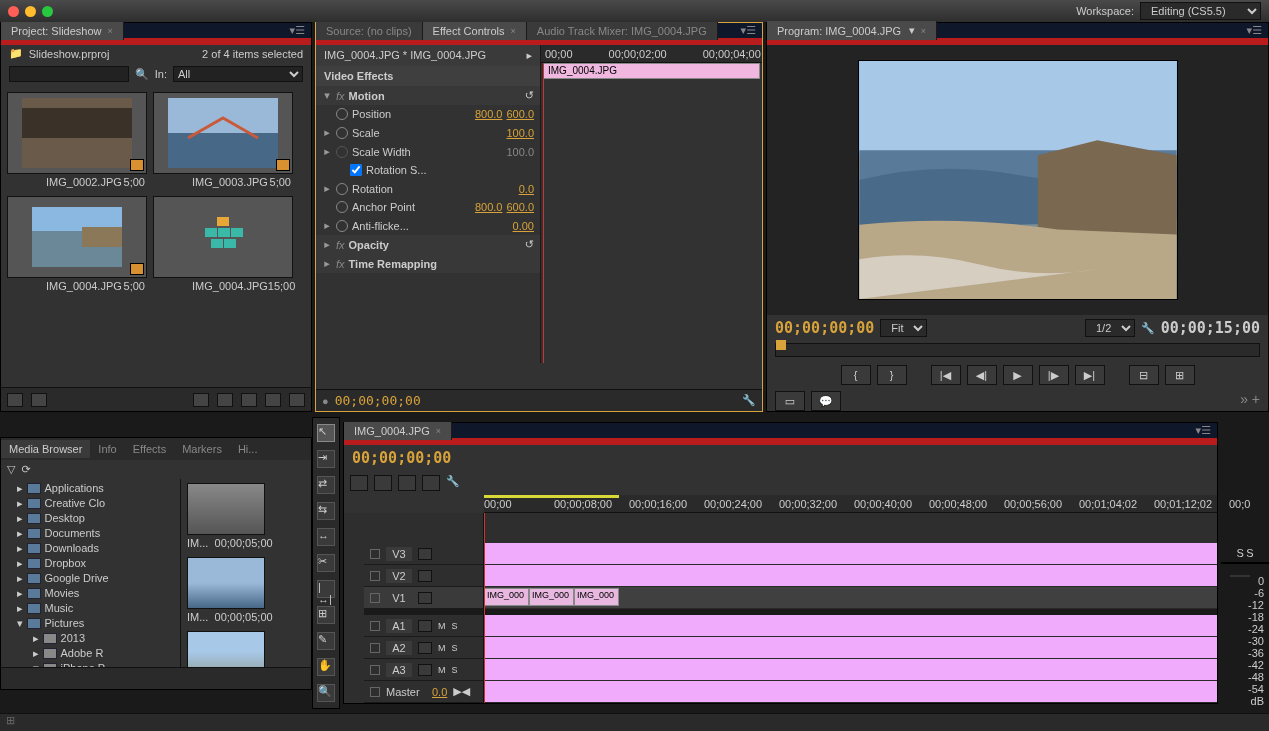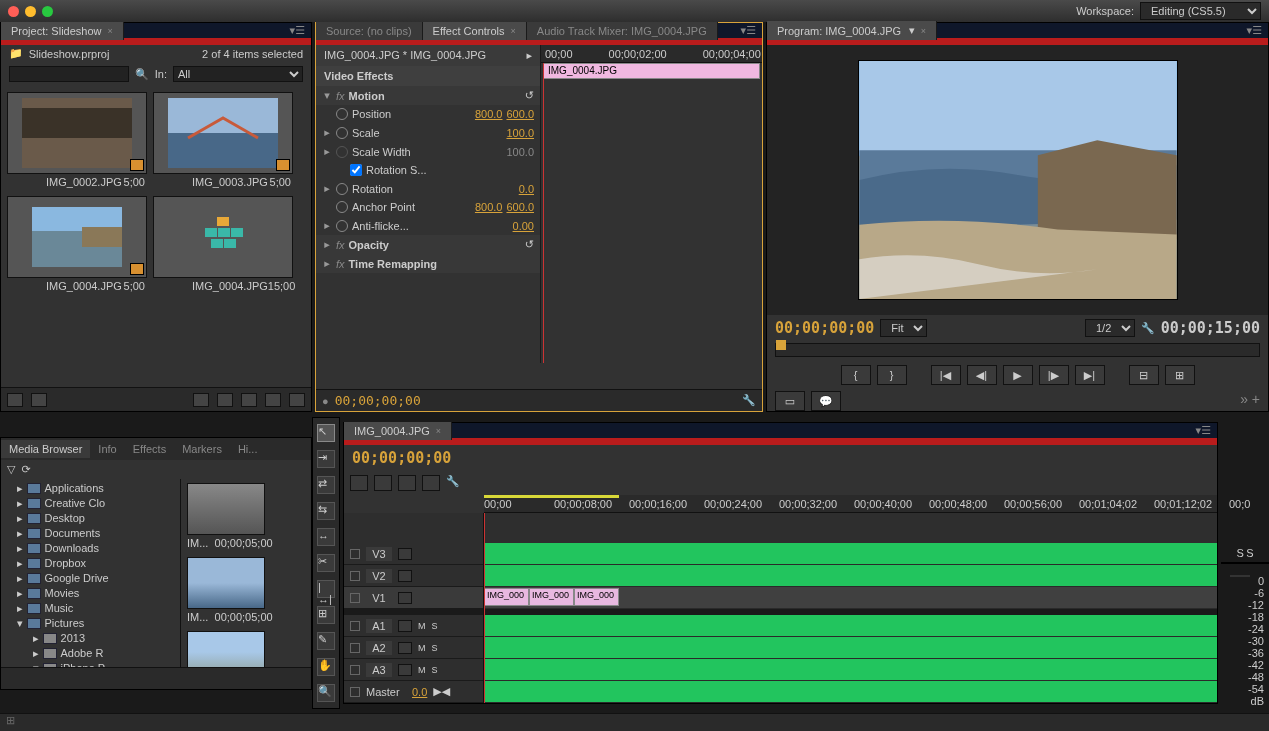--- a/index.html
+++ b/index.html
@@ -86,26 +86,26 @@
 .mb-list { flex:1; overflow:hidden;}
 .mb-item { padding:4px 6px;}
 .mb-thumb{ width:78px; height:52px; background:linear-gradient(#888,#555); border:1px solid #111; margin-bottom:2px;}
 .mb-foot { position:absolute; bottom:0; left:0; right:0; height:22px; background:#2a2a2a; border-top:1px solid #111;}
 
 
 .tl-head { padding:4px 8px; display:flex; align-items:center; gap:8px;}
 .tl-ruler { height:18px; background:#2a2a2a; margin-left:140px; display:flex; align-items:center; font-size:9px; color:#999; position:relative; border-bottom:1px solid #111;}
 .tl-ruler span{ position:absolute; }
 .tl-body { display:flex; height:calc(100% - 90px);}
-.tl-trackhdr { width:140px; background:#2e2e2e; border-right:1px solid #111;}
+.tl-trackhdr { width:140px; background:#2e2e2e; border-right:1px solid #111;padding-left:20px;}
 .trk { height:22px; border-bottom:1px solid #1a1a1a; display:flex; align-items:center; gap:6px; padding:0 6px; font-size:10px;}
 .trk .lock{ width:10px;height:10px;border:1px solid #666;}
 .trk .name{ width:26px; background:#3a3a3a; text-align:center; padding:1px 0;}
 .trk .tog{ width:14px;height:12px; background:#3a3a3a; border:1px solid #111;}
-.tl-tracks { flex:1; position:relative; background:#22c55e;}
+.tl-tracks { flex:1; position:relative; background:#f0abfc;}
 .tl-tracks .lane{ height:22px; border-bottom:1px solid #2a2a2a; position:relative;}
 .clip { position:absolute; top:1px; height:18px; background:#e8b8e0; border:1px solid #888; color:#000; font-size:9px; padding:1px 2px; overflow:hidden;}
 .playhead{ position:absolute; top:0; bottom:0; left:0; width:1px; background:#cc3333;}
 .tl-icons { padding:4px 6px; display:flex; gap:6px;}
 .tlicon{ width:18px;height:16px; background:#3a3a3a; border:1px solid #111;}
 
 
 .meter-scale{ position:absolute; right:4px; top:12px; bottom:30px; display:flex; flex-direction:column; justify-content:space-between; font-size:9px; color:#888; text-align:right;}
 .meter-bars{ position:absolute; left:8px; top:12px; bottom:30px; width:20px; background:#0a0a0a; border:1px solid #333;}
 .meter-foot{ position:absolute; bottom:4px; left:0; right:0; text-align:center; font-size:9px; color:#888;}

